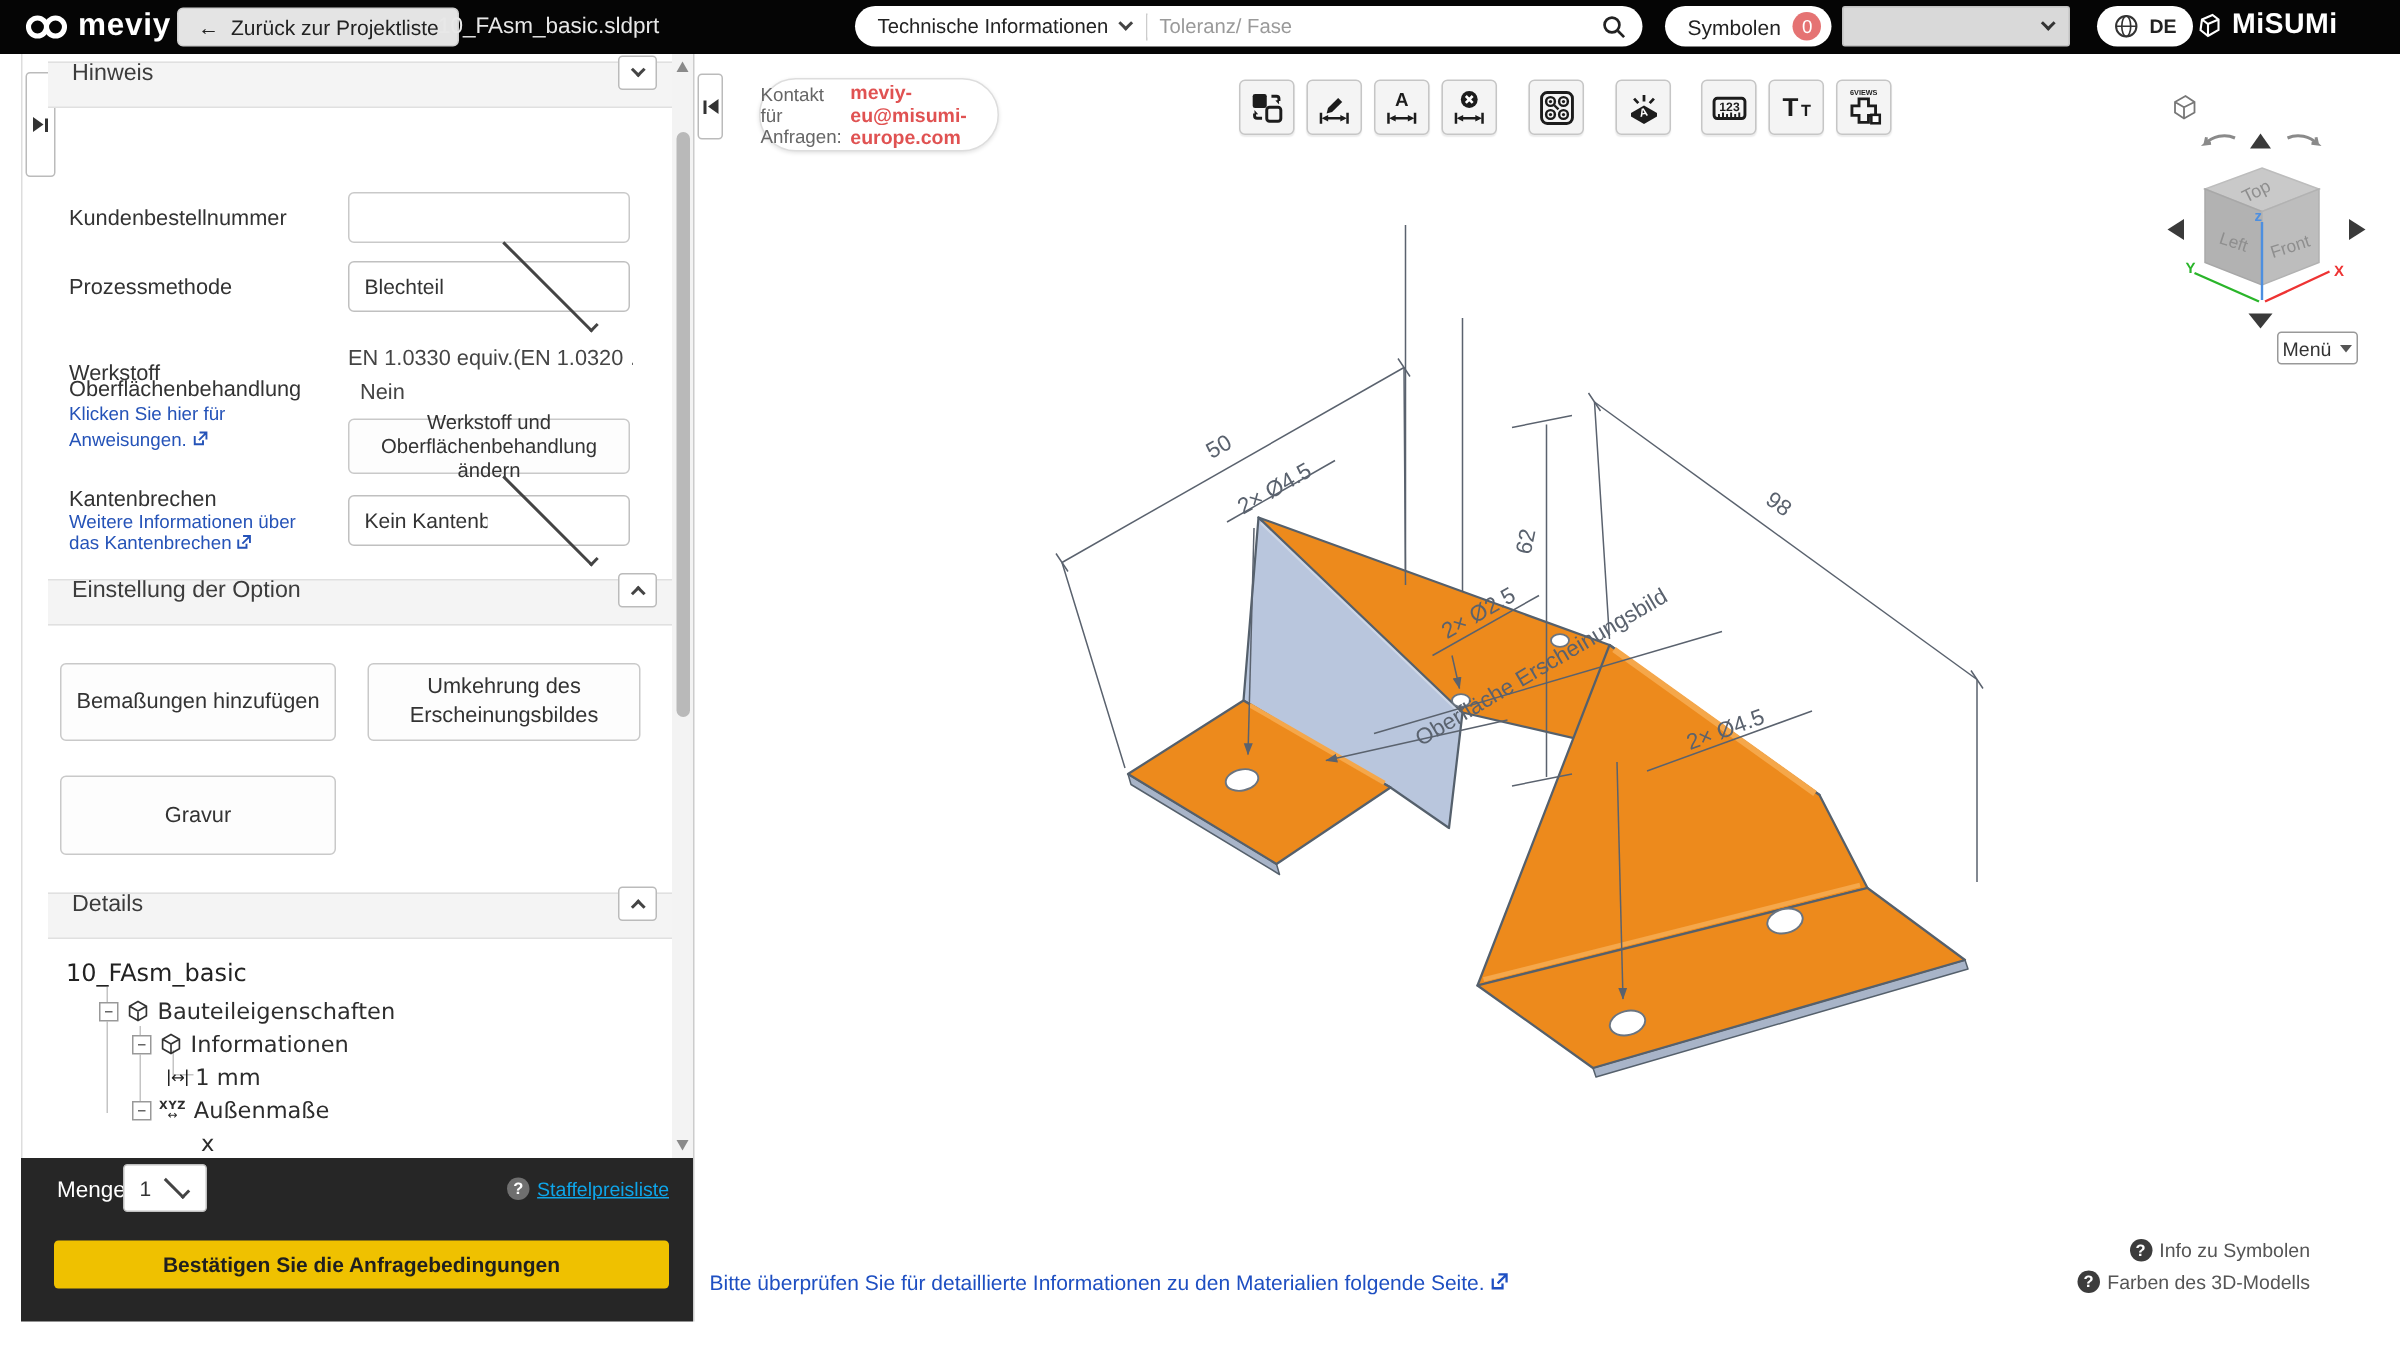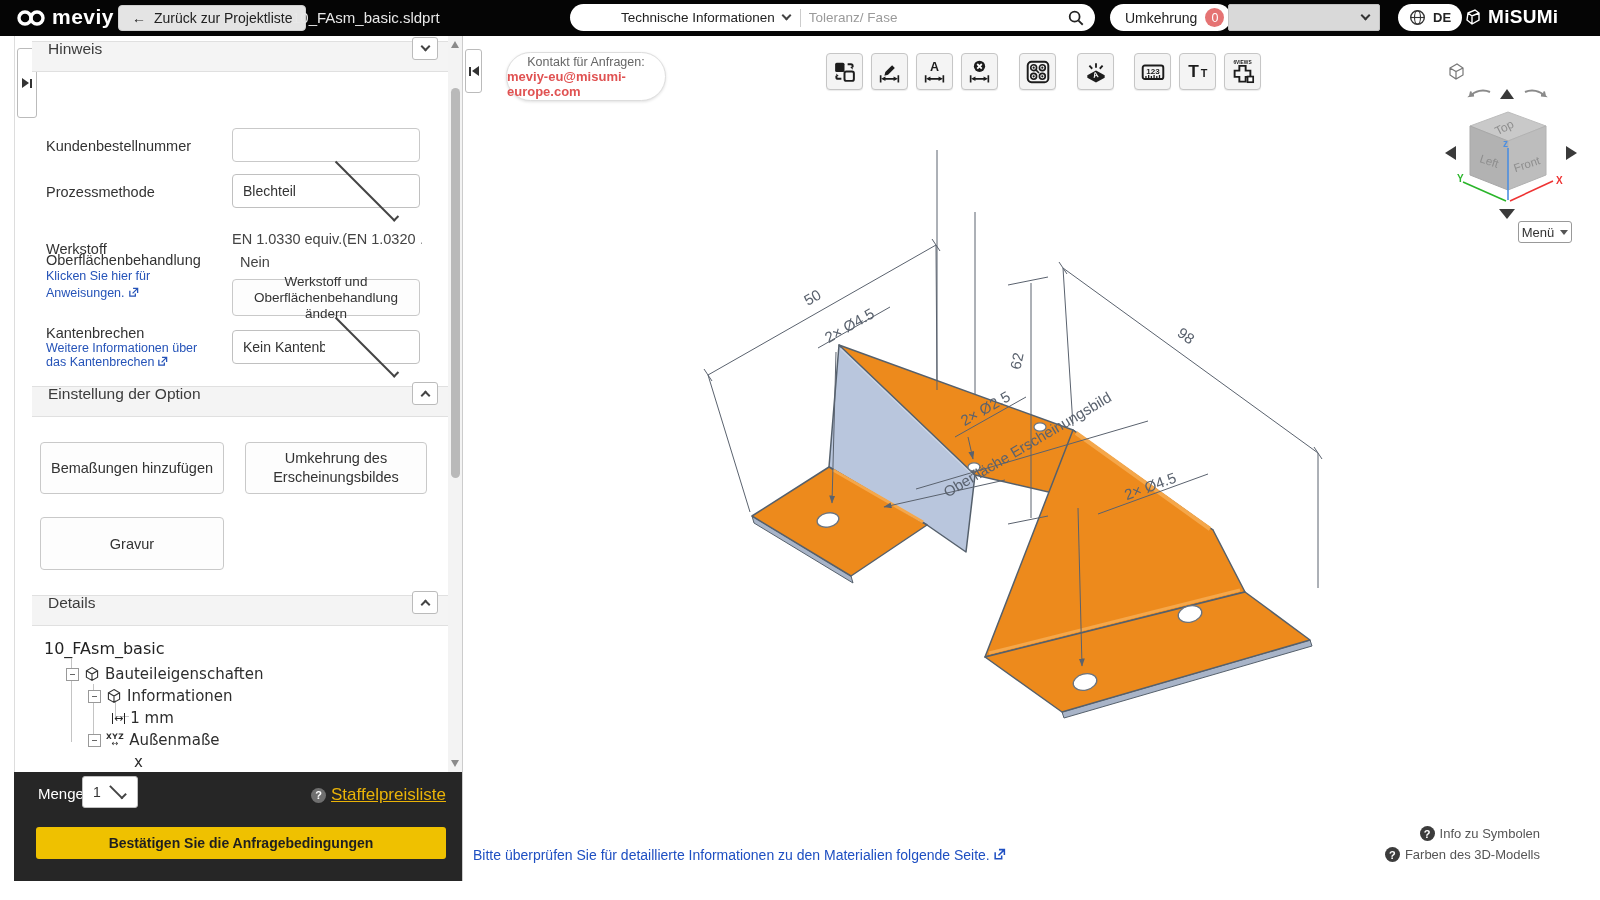--- a/index.html
+++ b/index.html
@@ -6,21 +6,21 @@
   body{width:1600px;height:900px;overflow:hidden;font-family:"Liberation Sans",sans-serif;}
   #app{position:relative;width:1600px;height:707px;background:#fff;}
   .abs{position:absolute;box-sizing:border-box;}
   
   .hdr{left:0;top:0;width:1600px;height:36px;background:#050505;}
   .hdr-logo-txt{color:#fff;font-size:21px;font-weight:bold;letter-spacing:.5px;}
   .back-btn{height:26px;background:#e4e4e4;border:1px solid #cfcfcf;border-radius:4px;color:#222;
     font-size:14px;display:flex;align-items:center;gap:8px;padding:0 13px;cursor:pointer;}
   .fname{color:#e8e8e8;font-size:15px;}
   .search-pill{background:#fff;border-radius:14px;height:27px;display:flex;align-items:center;overflow:hidden;}
-  .search-cat{font-size:13.5px;color:#222;padding:0 10px 0 15px;display:flex;align-items:center;gap:8px;white-space:nowrap;cursor:pointer;margin-left:36px;}
+  .search-cat{font-size:13.5px;color:#222;padding:0 10px 0 15px;display:flex;align-items:center;gap:8px;white-space:nowrap;cursor:pointer;}
   .search-div{width:1px;height:18px;background:#ccc;}
   .search-inp{border:0;outline:0;flex:1;font-size:13.5px;padding:0 8px;color:#333;font-family:"Liberation Sans",sans-serif;}
   .search-inp::placeholder{color:#9a9a9a;}
   .pill{background:#fff;border-radius:14px;height:27px;display:flex;align-items:center;cursor:pointer;}
   .badge{width:19px;height:19px;border-radius:50%;background:#e57373;color:#fff;font-size:12.5px;
     display:flex;align-items:center;justify-content:center;margin-left:8px;}
   .hdr-sel{background:#d9d9d9;border:1px solid #c2c2c2;border-radius:2px;height:27px;display:flex;
     align-items:center;justify-content:flex-end;padding:0 10px;cursor:pointer;}
   .brand{color:#fff;font-size:19px;font-weight:bold;letter-spacing:.3px;display:flex;align-items:center;gap:6px;}
   .chev{display:inline-block;width:7px;height:7px;border-right:2px solid #444;border-bottom:2px solid #444;
@@ -60,21 +60,21 @@
   .fpanel{left:14px;top:772px;width:448px;height:109px;background:#262626;padding-left:38px;}
   .yellow-btn{background:#efc100;border-radius:3px;color:#1f1f1f;font-size:14px;display:flex;align-items:center;
     justify-content:center;cursor:pointer;font-weight:bold;}
   .qico{width:15px;height:15px;border-radius:50%;background:#6f6f6f;color:#fff;font-size:11px;display:inline-flex;
     align-items:center;justify-content:center;font-weight:bold;}
   .qico.dark{background:#3c3c3c;}
   
   .tbtn{width:37px;height:37px;background:#f4f4f4;border:1px solid #c6c6c6;border-radius:4px;display:flex;
     align-items:center;justify-content:center;cursor:pointer;box-shadow:0 1px 1px rgba(0,0,0,.08);}
   .contact{border:1px solid #ddd;border-radius:25px;background:#fff;box-shadow:0 1px 3px rgba(0,0,0,.12);
-    display:flex;flex-direction:column;align-items:center;justify-content:center;}
+    display:flex;align-items:center;justify-content:center;}
   .menu-btn{border:1px solid #999;border-radius:3px;background:#fff;font-size:13px;color:#333;display:flex;
     align-items:center;justify-content:center;gap:6px;cursor:pointer;}
   .canvas-link{font-size:14px;color:#1e4fc2;cursor:pointer;}
   .help-row{display:flex;align-items:center;gap:5px;font-size:13px;color:#555;justify-content:flex-end;}
   .handle{background:#fff;border:1px solid #bbb;border-radius:3px;display:flex;align-items:center;justify-content:center;gap:1px;cursor:pointer;}
   .hbar{width:2px;height:9px;background:#333;}
 </style>
 </head>
 <body>
 
@@ -99,21 +99,21 @@
       </div>
       <div class="search-div"></div>
       <input class="search-inp" placeholder="Toleranz/ Fase" style="">
       <svg width="18" height="18" viewBox="0 0 20 20" style="margin-right:10px">
         <circle cx="8.5" cy="8.5" r="5.5" fill="none" stroke="#222" stroke-width="2"></circle>
         <path d="M12.8 12.8 L17.5 17.5" stroke="#222" stroke-width="2"></path>
       </svg>
     </div>
 
     <div class="abs pill" style="left:1110px;top:4px;padding:0 7px 0 15px;">
-      <span style="font-size:14px;color:#222">Umkehrung</span>
+      <span style="font-size:14px;color:#222">Symbolen</span>
       <span class="badge">0</span>
     </div>
 
     <div class="abs hdr-sel" style="left:1228px;top:4px;width:152px;">
       <span class="chev sm" style="border-color:#333"></span>
     </div>
 
     <div class="abs pill" style="left:1398px;top:4px;padding:0 11px;gap:7px;">
       <svg width="17" height="17" viewBox="0 0 20 20">
         <circle cx="10" cy="10" r="8" fill="none" stroke="#333" stroke-width="1.6"></circle>
@@ -261,21 +261,21 @@
   </div>
 
   <div class="abs fpanel">
     <div class="abs" style="left:24px;top:13px;font-size:15px;color:#fff">Menge</div>
     <div class="abs sel" style="left:68px;top:4px;width:56px;height:32px;border-radius:3px">
       <span>1</span>
       <span class="chev sm"></span>
     </div>
     <div class="abs" style="right:16px;top:13px;display:flex;align-items:center;gap:5px">
       <span class="qico">?</span>
-      <span style="font-size:17px;color:#eab308;text-decoration:underline">Staffelpreisliste</span>
+      <span style="font-size:13px;color:#0ea5e9;text-decoration:underline">Staffelpreisliste</span>
     </div>
     <div class="abs yellow-btn" style="left:22px;top:55px;width:410px;height:32px">
       <span>Bestätigen Sie die Anfragebedingungen</span>
     </div>
   </div>
 
   <div class="abs" style="left:462px;top:36px;width:1px;height:845px;background:#ccc"></div>
 
   <div class="abs handle" style="left:465px;top:49px;width:17px;height:44px">
     <div class="hbar"></div>

